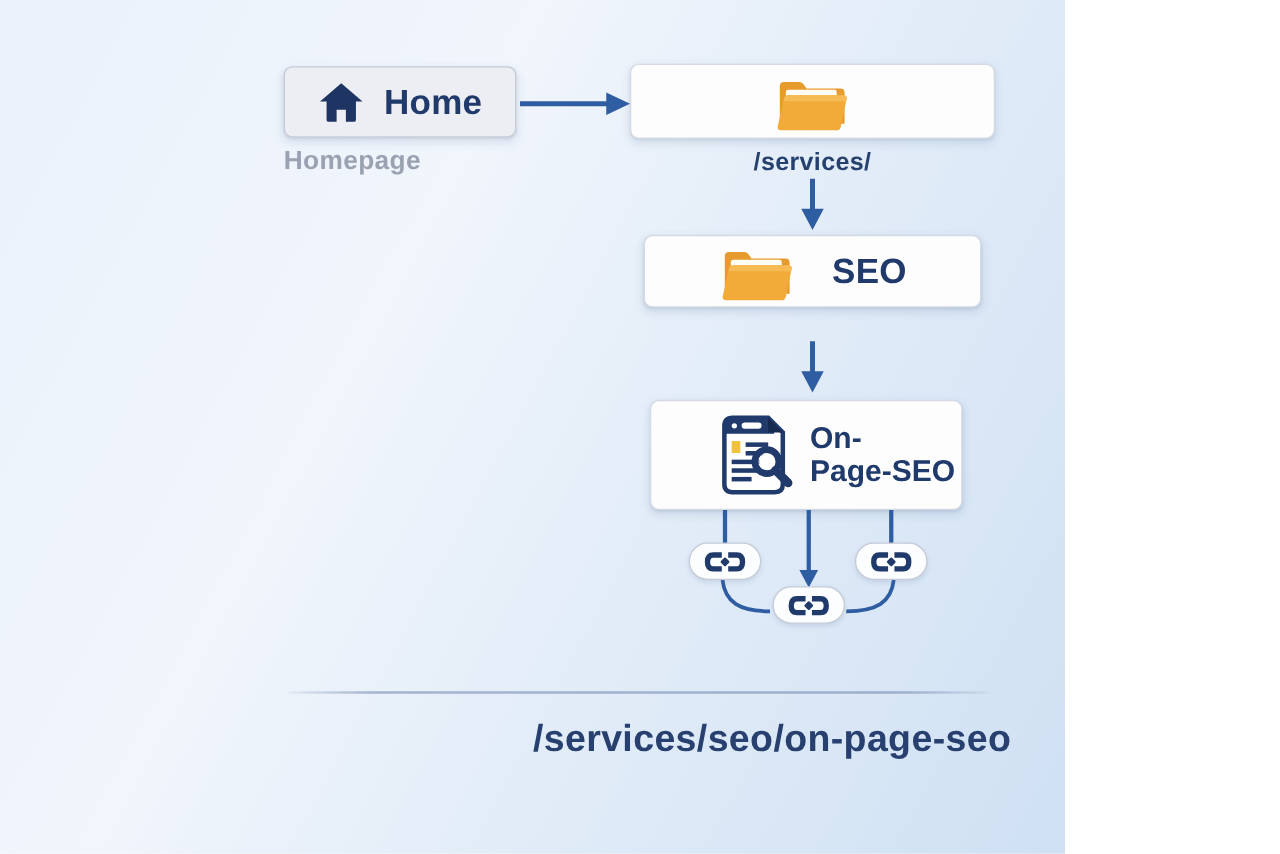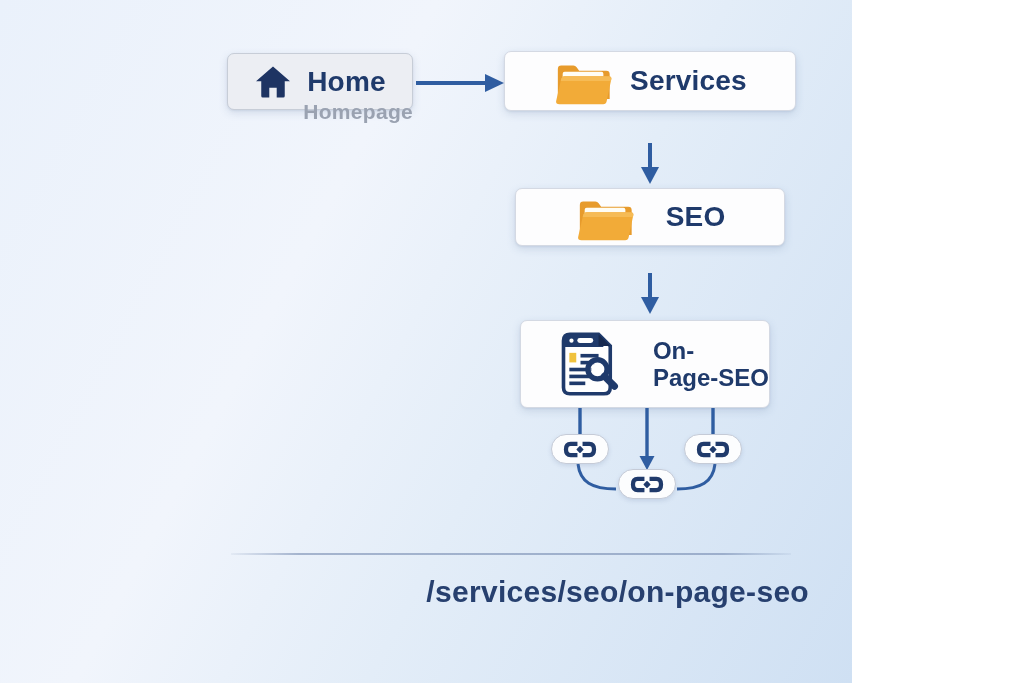--- a/index.html
+++ b/index.html
@@ -13,25 +13,25 @@
   }
   .node{
     position:absolute;display:flex;align-items:center;justify-content:center;
     gap:15px;border-radius:7px;border:1px solid #d4d9e3;
     box-shadow:0 3px 8px rgba(96,118,158,0.20),0 1px 2px rgba(96,118,158,0.12);
     box-sizing:border-box;background:#fdfdfe;
   }
   .node-home{left:227px;top:53px;width:186px;height:57px;background:#eceef3;border-color:#c7cdd7;}
   .node-services{left:504px;top:51px;width:292px;height:60px;}
   .node-seo{left:515px;top:188px;width:270px;height:58px;gap:29px;}
-  .node-onpage{left:520px;top:320px;width:250px;height:88px;justify-content:space-between;padding-left:34px;gap:20px;}
+  .node-onpage{left:520px;top:320px;width:250px;height:88px;justify-content:flex-start;padding-left:50px;gap:9px;}
   .node-label{font-size:28px;font-weight:bold;color:#1f3a6b;letter-spacing:0.2px;}
   .node-label-sm{font-size:24px;font-weight:bold;color:#1f3a6b;line-height:27px;}
   .caption-gray{
-    position:absolute;left:227px;top:100px;width:186px;text-align:right;
+    position:absolute;left:227px;top:117px;width:186px;text-align:left;
     font-size:21px;font-weight:bold;color:#9aa2b1;letter-spacing:0.3px;
   }
   .caption-navy{
     position:absolute;text-align:center;font-size:20px;font-weight:bold;color:#27416f;letter-spacing:0.3px;
   }
   .cap-services{left:504px;top:119px;width:292px;}
   .cap-seo{left:515px;top:250px;width:270px;}
   .arrow-svg{position:absolute;}
   .pill{
     position:absolute;width:58px;height:30px;border-radius:15px;
@@ -70,22 +70,22 @@
 
   <div class="node node-services">
     <span style="display:flex;">
       <svg width="62" height="47" viewBox="0 0 64 48">
         <path d="M5 42 V11 q0-3.5 3.5-3.5 h12.5 q2.2 0 3.4 1.7 L27 13 h28 q3.5 0 3.5 3.5 V42 Z" fill="#e79b2c"></path>
         <rect x="10" y="14" width="42" height="11" rx="2" fill="#fffdf4"></rect>
         <path d="M3.2 44.5 L8.4 21.5 q0.7-3 3.7-3 h45.2 q3.4 0 2.9 3 L55.4 44.5 q-0.6 3-3.6 3 H6.7 q-3.9 0-3.5-3 Z" fill="#f2ab38"></path>
         <path d="M8.4 21.5 q0.7-3 3.7-3 h45.2 q3.4 0 2.9 3 l-0.4 2 H8 Z" fill="#f6bb55"></path>
       </svg>
     </span>
-    <span class="node-label">Services</span>
   </div>
+  <div class="caption-navy cap-services">/services/</div>
 
   <svg class="arrow-svg" style="left:635px;top:141px;" width="30" height="44" viewBox="0 0 30 44">
     <line x1="15" y1="2" x2="15" y2="27" stroke="#2f5da1" stroke-width="4"></line>
     <polygon points="6,26 24,26 15,43" fill="#2f5da1"></polygon>
   </svg>
 
   <div class="node node-seo">
     <span style="display:flex;">
       <svg width="62" height="47" viewBox="0 0 64 48">
         <path d="M5 42 V11 q0-3.5 3.5-3.5 h12.5 q2.2 0 3.4 1.7 L27 13 h28 q3.5 0 3.5 3.5 V42 Z" fill="#e79b2c"></path>

